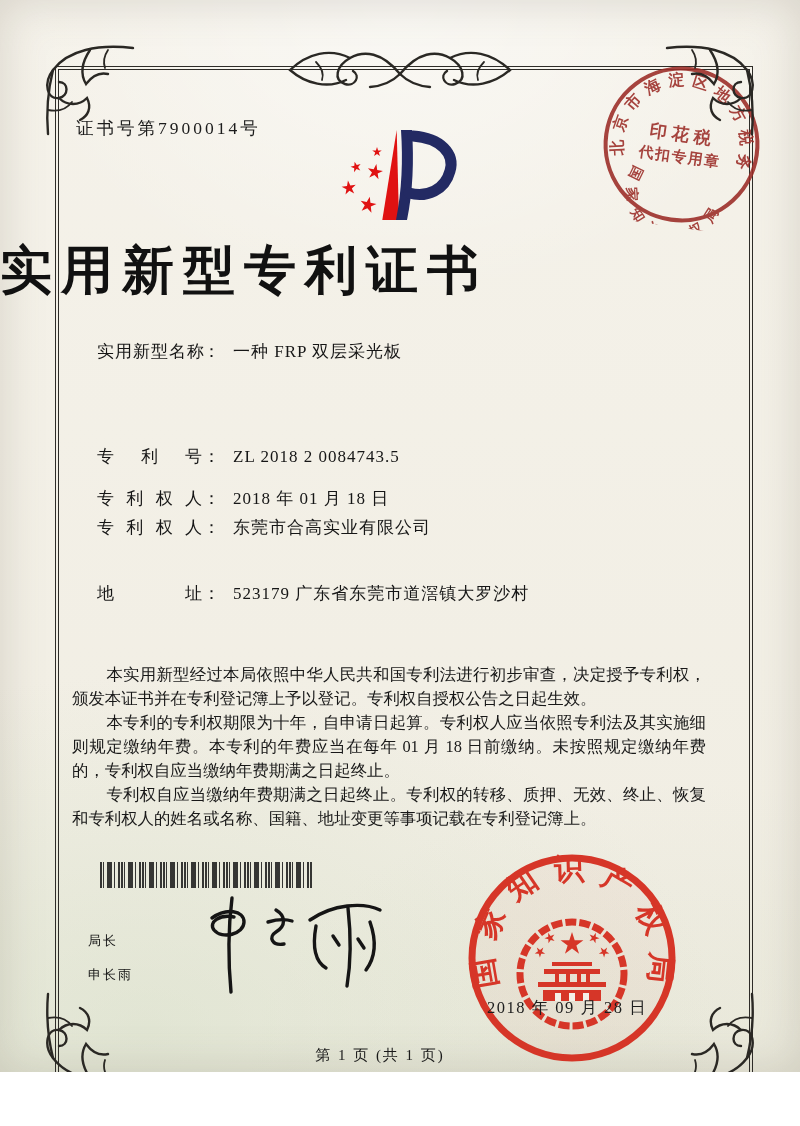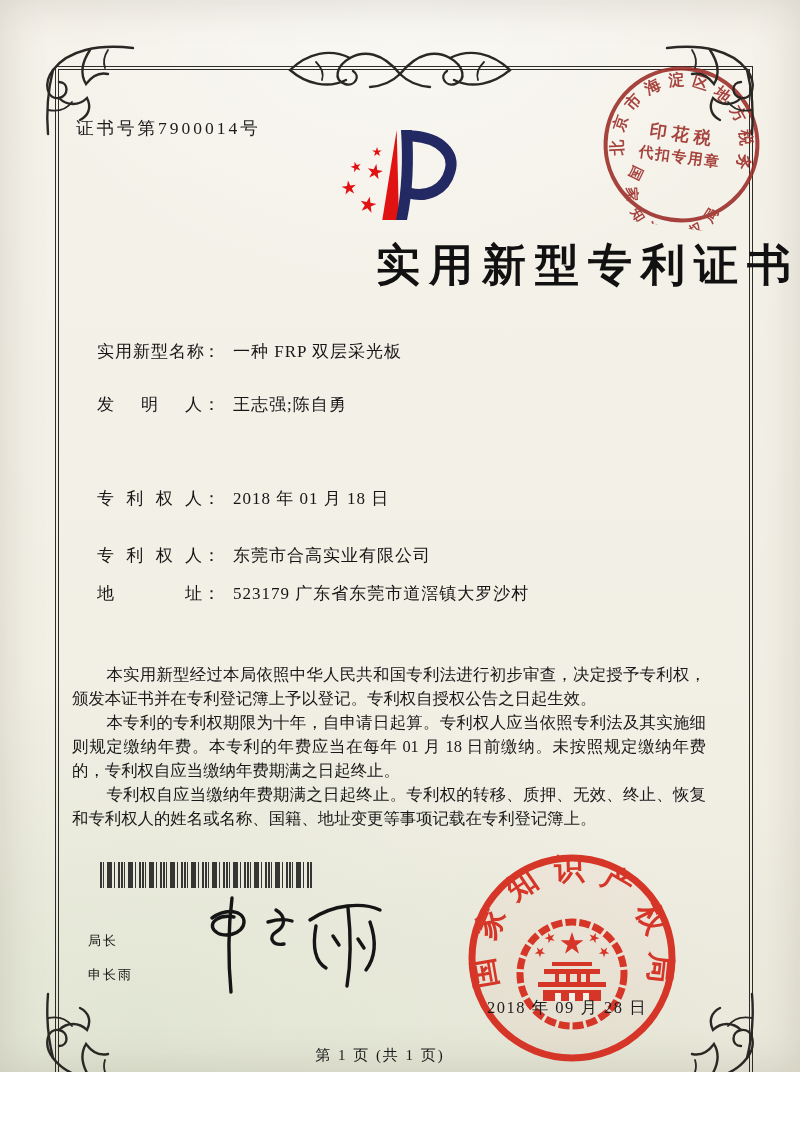--- a/index.html
+++ b/index.html
@@ -7,21 +7,21 @@
   .page{position:absolute;left:0;top:0;width:800px;height:1072px;overflow:hidden;
     background:
       radial-gradient(120% 55% at 18% 96%, rgba(186,208,172,.28), transparent 60%),
       radial-gradient(90% 45% at 85% 100%, rgba(203,212,186,.22), transparent 60%),
       radial-gradient(70% 40% at 50% 0%, rgba(255,255,255,.5), transparent 70%),
       linear-gradient(#f5f2ea,#f0ede2);
     box-shadow: inset 0 0 46px rgba(110,100,80,.22);}
   .frame{position:absolute;left:55px;top:66px;width:690px;height:1021px;border:4px double #2e2c28;}
   .orn{position:absolute;z-index:3;}
   .cert-no{position:absolute;left:76px;top:116px;font-size:17.5px;letter-spacing:3px;color:#1c1c1c;}
-  .title{position:absolute;left:0;top:236px;width:800px;text-align:right;font-size:44px;font-weight:bold;
+  .title{position:absolute;left:0;top:236px;width:800px;text-align:left;font-size:52px;font-weight:bold;
     letter-spacing:9px;color:#111;}
   .frow{position:absolute;left:97px;font-size:17px;color:#161616;letter-spacing:1px;white-space:nowrap;}
   .flabel{display:inline-block;width:106px;text-align:justify;text-align-last:justify;vertical-align:bottom;}
   .fvalue{margin-left:12px;}
   .grant-right{position:absolute;left:460px;top:0;}
   .body-text{position:absolute;left:72px;top:663px;width:634px;font-size:16.4px;line-height:24px;
     color:#181818;text-align:justify;}
   .body-text p{margin:0;text-indent:2.1em;}
   .barcode{position:absolute;left:100px;top:862px;width:212px;height:26px;
     background:repeating-linear-gradient(90deg,#161616 0 2px,transparent 2px 3px,#161616 3px 4px,
@@ -111,27 +111,27 @@
     </text>
     <text x="100" y="95" text-anchor="middle" font-size="21" font-weight="bold" letter-spacing="6" fill="#9b2b26">印花税</text>
     <text x="100" y="121" text-anchor="middle" font-size="18" font-weight="bold" letter-spacing="2" fill="#9b2b26">代扣专用章</text>
   </svg>
 
   <div class="title">实用新型专利证书</div>
 
   <div class="frow" style="top:340px">
     <span class="flabel">实用新型名称</span><span>：</span><span class="fvalue">一种 FRP 双层采光板</span>
   </div>
-  <div class="frow" style="top:393px">
-    <span class="flabel">发明人</span><span>：</span><span class="fvalue">王志强;陈自勇</span>
+  <div class="frow" style="top:445px">
+    <span class="flabel">专利号</span><span>：</span><span class="fvalue">ZL 2018 2 0084743.5</span>
   </div>
   <div class="frow" style="top:487px">
     <span class="flabel">专利权人</span><span>：</span><span class="fvalue">2018 年 01 月 18 日</span>
   </div>
-  <div class="frow" style="top:544px">
+  <div class="frow" style="top:516px">
     <span class="flabel">专利权人</span><span>：</span><span class="fvalue">东莞市合高实业有限公司</span>
   </div>
   <div class="frow" style="top:582px">
     <span class="flabel">地址</span><span>：</span><span class="fvalue">523179 广东省东莞市道滘镇大罗沙村</span>
   </div>
 
 
   <div class="body-text">
     <p>本实用新型经过本局依照中华人民共和国专利法进行初步审查，决定授予专利权，颁发本证书并在专利登记簿上予以登记。专利权自授权公告之日起生效。</p>
     <p>本专利的专利权期限为十年，自申请日起算。专利权人应当依照专利法及其实施细则规定缴纳年费。本专利的年费应当在每年 01 月 18 日前缴纳。未按照规定缴纳年费的，专利权自应当缴纳年费期满之日起终止。</p>

